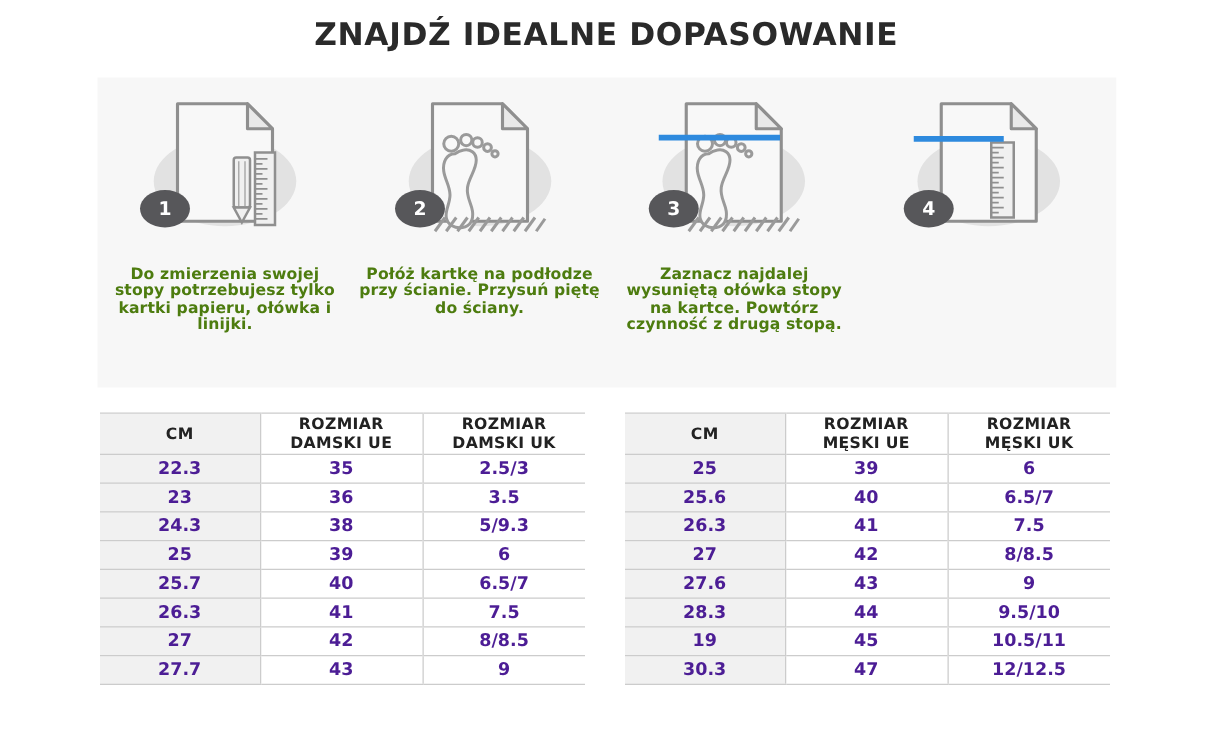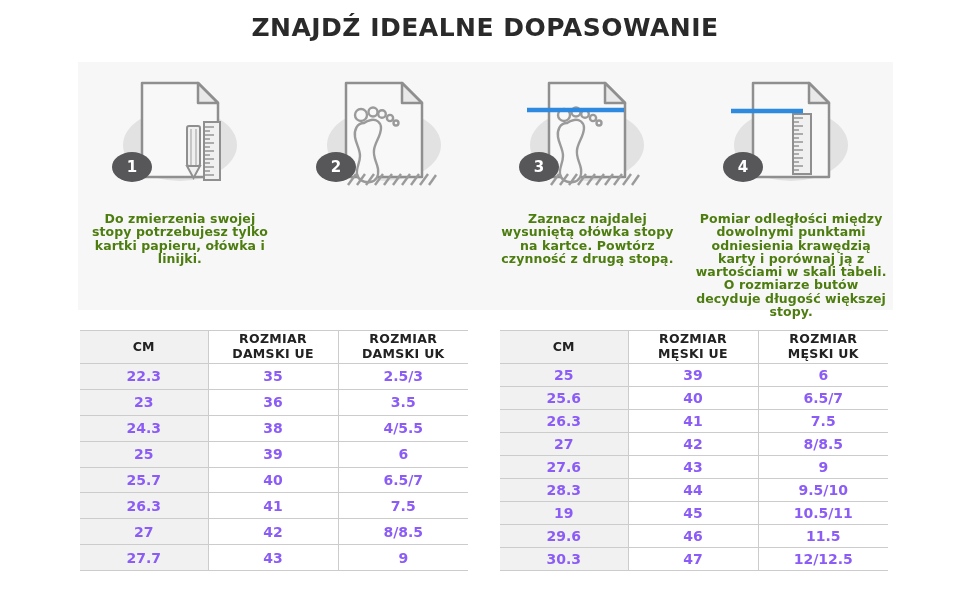--- a/index.html
+++ b/index.html
@@ -41,21 +41,21 @@
   table.size-table{border-collapse:collapse;width:388px;table-layout:fixed;}
   table.size-table th,table.size-table td{text-align:center;vertical-align:middle;
     border-top:1px solid var(--table-border);}
   table.size-table tbody tr:last-child td{border-bottom:1px solid var(--table-border);}
   table.size-table th:not(:first-child),table.size-table td:not(:first-child){
     border-left:1px solid var(--table-border);}
   table.size-table th:first-child,table.size-table td:first-child{width:128px;}
   table.size-table th{height:33px;font-size:12.5px;font-weight:bold;color:#222;
     letter-spacing:.3px;line-height:1.18;}
   table.size-table th span{display:inline-block;max-width:100px;}
-  table.size-table td{height:23px;font-size:14px;font-weight:bold;color:#8b5cf6;}
+  table.size-table td{height:23px;font-size:14px;font-weight:bold;color:#4c1d95;}
   .col-cm{background:var(--table-first-col-bg);}
 </style>
 </head>
 <body>
 
 <div class="page">
 
   <div class="title">ZNAJDŹ IDEALNE DOPASOWANIE</div>
 
   <div class="steps-panel">
@@ -118,20 +118,21 @@
           <line class="hatch" x1="118" y1="115" x2="126" y2="104"></line>
           <line class="hatch" x1="127" y1="115" x2="135" y2="104"></line>
           <line class="hatch" x1="136" y1="115" x2="144" y2="104"></line>
           <line class="hatch" x1="145" y1="115" x2="152" y2="105"></line>
         </g>
         <g>
           <ellipse class="badge" cx="52" cy="97" rx="20" ry="15"></ellipse>
           <text class="badge-num" x="52" y="102">2</text>
         </g>
       </svg>
+      <div class="caption">Połóż kartkę na podłodze przy ścianie. Przysuń piętę do ściany.</div>
     </div>
 
     <div class="step">
       <svg width="200" height="138" viewBox="0 0 200 138">
         <ellipse class="ell" cx="100" cy="75" rx="57" ry="36"></ellipse>
         <path class="paper" d="M62,13 L118,13 L138,33 L138,107 L62,107 Z"></path>
         <path class="fold" d="M118,13 L118,33 L138,33 Z"></path>
         <g>
           <circle class="foot" cx="77" cy="45" r="6"></circle>
           <circle class="foot" cx="89" cy="42" r="4.5"></circle>
@@ -182,21 +183,20 @@
           <line class="tick" x1="102" y1="92" x2="108" y2="92"></line>
           <line class="tick" x1="102" y1="96" x2="112" y2="96"></line>
           <line class="tick" x1="102" y1="100" x2="108" y2="100"></line>
         </g>
         <line class="accent-line" x1="40" y1="41" x2="112" y2="41"></line>
         <g>
           <ellipse class="badge" cx="52" cy="97" rx="20" ry="15"></ellipse>
           <text class="badge-num" x="52" y="102">4</text>
         </g>
       </svg>
-      <div class="caption">Pomiar odległości między dowolnymi punktami odniesienia krawędzią karty i porównaj ją z wartościami w skali tabeli. O rozmiarze butów decyduje długość większej stopy.</div>
     </div>
 
   </div>
 
   <div class="tables-wrap">
     <table class="size-table">
         <thead>
           <tr>
             <th class="col-cm"><span>CM</span></th>
             <th><span>ROZMIAR DAMSKI UE</span></th>
@@ -210,21 +210,21 @@
             <td>2.5/3</td>
           </tr>
           <tr>
             <td class="col-cm">23</td>
             <td>36</td>
             <td>3.5</td>
           </tr>
           <tr>
             <td class="col-cm">24.3</td>
             <td>38</td>
-            <td>4/5.5</td>
+            <td>5/9.3</td>
           </tr>
           <tr>
             <td class="col-cm">25</td>
             <td>39</td>
             <td>6</td>
           </tr>
           <tr>
             <td class="col-cm">25.7</td>
             <td>40</td>
             <td>6.5/7</td>
@@ -284,25 +284,20 @@
             <td class="col-cm">28.3</td>
             <td>44</td>
             <td>9.5/10</td>
           </tr>
           <tr>
             <td class="col-cm">19</td>
             <td>45</td>
             <td>10.5/11</td>
           </tr>
           <tr>
-            <td class="col-cm">29.6</td>
-            <td>46</td>
-            <td>11.5</td>
-          </tr>
-          <tr>
             <td class="col-cm">30.3</td>
             <td>47</td>
             <td>12/12.5</td>
           </tr>
         </tbody>
       </table>
   </div>
 
 </div>
 

